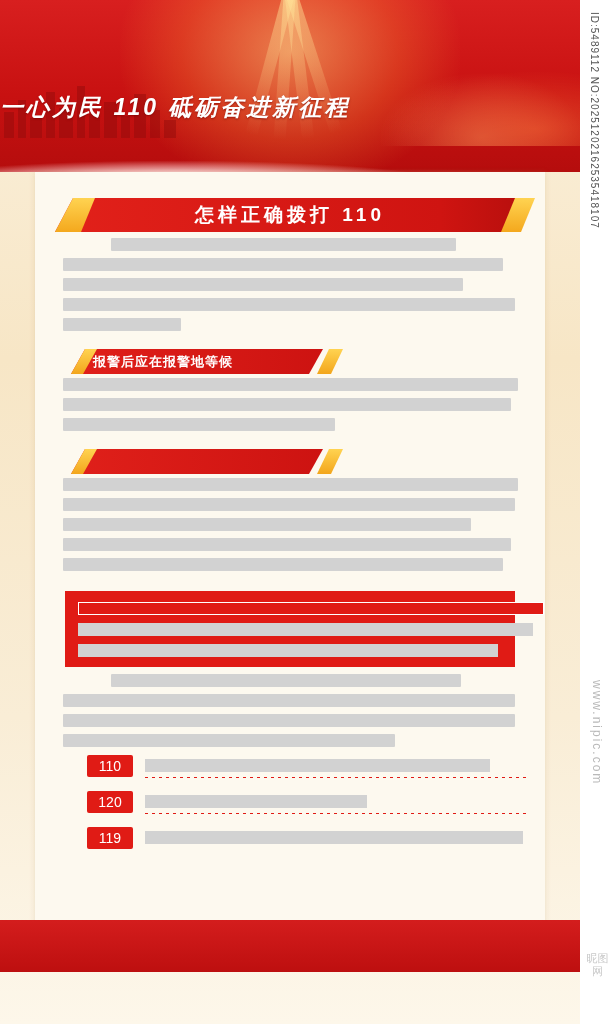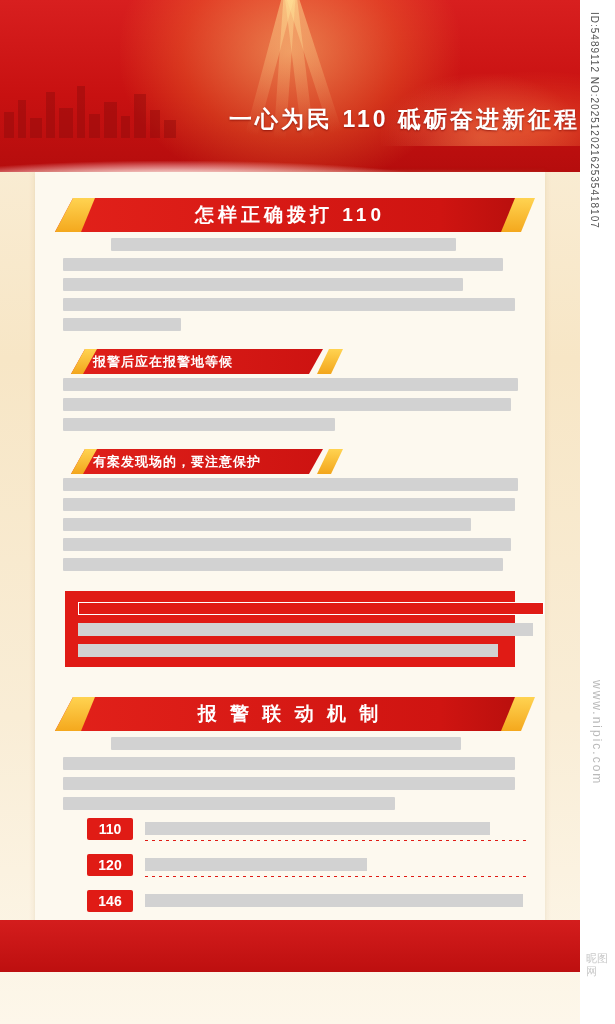--- a/index.html
+++ b/index.html
@@ -45,22 +45,23 @@
     position:absolute;top:34px;left:0;width:580px;text-align:center;
     font-size:39px;font-weight:bold;letter-spacing:6px;
     color:#fff3c4;
     background:linear-gradient(180deg,#fff8d8 0%,#ffe182 45%,#f3b52c 62%,#fff1bd 100%);
     -webkit-background-clip:text;background-clip:text;-webkit-text-fill-color:transparent;
     text-shadow:0 2px 0 rgba(120,0,0,.35);
     font-family:"DejaVu Sans","Liberation Sans",sans-serif;
   }
   .title-main .gap{display:inline-block;width:34px;}
   .title-sub{
-    position:absolute;top:104px;left:0;width:580px;text-align:right;
+    position:absolute;top:92px;left:0;width:580px;text-align:left;
     font-size:23px;font-weight:bold;letter-spacing:3px;color:#ffffff;
+    font-style:italic;
     text-shadow:0 1px 2px rgba(110,0,0,.6);
   }
   .swoosh{
     position:absolute;left:0;bottom:-6px;width:580px;height:52px;
     background:
       radial-gradient(ellipse 420px 40px at 30% 120%, #ffffff 0%, #ffd9d9 38%, rgba(255,255,255,0) 70%),
       radial-gradient(ellipse 520px 34px at 70% 130%, #ffb3b3 0%, rgba(255,255,255,0) 72%);
   }
   
   .content{
@@ -129,21 +130,21 @@
   .redbox{
     position:relative;margin:20px 30px 0 30px;height:70px;
     background:#e01b15;border:3px solid #e01b15;
   }
   .redbox .ln{height:13px;background:#d2d2d2;margin:8px 10px;}
   .redbox .ln.first{background:#e01b15;border:1px solid #fff;height:11px;}
   
   .numrow{position:relative;height:28px;margin:8px 0 8px 52px;}
   .badge{
     position:absolute;left:0;top:0;width:46px;height:22px;line-height:22px;
-    background:#e01b15;color:#fff;font-size:14px;font-weight:bold;text-align:center;
+    background:#e01b15;color:#fff;font-size:14px;font-weight:normal;text-align:center;
     border-radius:2px;
   }
   .numrow .ln{position:absolute;left:58px;top:4px;height:13px;background:#d2d2d2;}
   .dots{
     position:absolute;left:58px;top:22px;height:1px;right:18px;
     background:repeating-linear-gradient(90deg,#e01b15 0 3px,transparent 3px 7px);
   }
   
   .rail{
     position:absolute;right:0;top:0;width:35px;height:1024px;background:#ffffff;
@@ -154,21 +155,21 @@
     font-size:10px;color:#555;letter-spacing:1px;
     font-family:"Liberation Sans",sans-serif;
   }
   .rail .wm{
     position:absolute;top:680px;left:10px;
     writing-mode:vertical-rl;
     font-size:12px;color:#b9b9b9;letter-spacing:2px;
   }
   .rail .logo{
     position:absolute;bottom:26px;left:6px;width:23px;height:46px;
-    color:#c9c9c9;font-size:11px;line-height:13px;
+    color:#c9c9c9;font-size:11px;line-height:13px;text-align:center;
   }
 </style>
 </head>
 <body>
 
 <div class="poster">
 
   <div class="header">
     <div class="hdr-glow"></div>
     <div class="ray" style="transform:translateX(-50%) rotate(-18deg)"></div>
@@ -223,65 +224,58 @@
       <div class="lines">
         <div class="line" style="width:455px"></div>
         <div class="line" style="width:448px"></div>
         <div class="line" style="width:272px"></div>
       </div>
 
       <div class="subbanner">
         <div class="bg"></div>
         <div class="cap"></div>
         <div class="cap-r"></div>
-        <div class="txt">有案发现场的，要注意保护</div>
       </div>
       <div class="lines">
         <div class="line" style="width:455px"></div>
         <div class="line" style="width:452px"></div>
         <div class="line" style="width:408px"></div>
       </div>
 
       <div class="lines">
         <div class="line" style="width:448px"></div>
         <div class="line" style="width:440px"></div>
       </div>
 
       <div class="redbox">
         <div class="ln first" style="width:464px"></div>
         <div class="ln" style="width:455px"></div>
         <div class="ln" style="width:420px"></div>
       </div>
 
-      <div class="banner" style="margin-top:30px">
-        <div class="bg"></div>
-        <div class="cap"></div>
-        <div class="cap-r"></div>
-        <div class="txt">报 警 联 动 机 制</div>
-      </div>
 
       <div class="lines">
         <div class="line" style="width:350px;margin-left:48px"></div>
         <div class="line" style="width:452px"></div>
         <div class="line" style="width:452px"></div>
         <div class="line" style="width:332px"></div>
       </div>
 
       <div class="numrow">
         <div class="badge">110</div>
         <div class="ln" style="width:345px"></div>
         <div class="dots"></div>
       </div>
       <div class="numrow">
         <div class="badge">120</div>
         <div class="ln" style="width:222px"></div>
         <div class="dots"></div>
       </div>
       <div class="numrow">
-        <div class="badge">146</div>
+        <div class="badge">119</div>
         <div class="ln" style="width:378px"></div>
       </div>
 
     </div>
 
     <div class="footer-bar"></div>
   </div>
 </div>
 
 <div class="rail">

